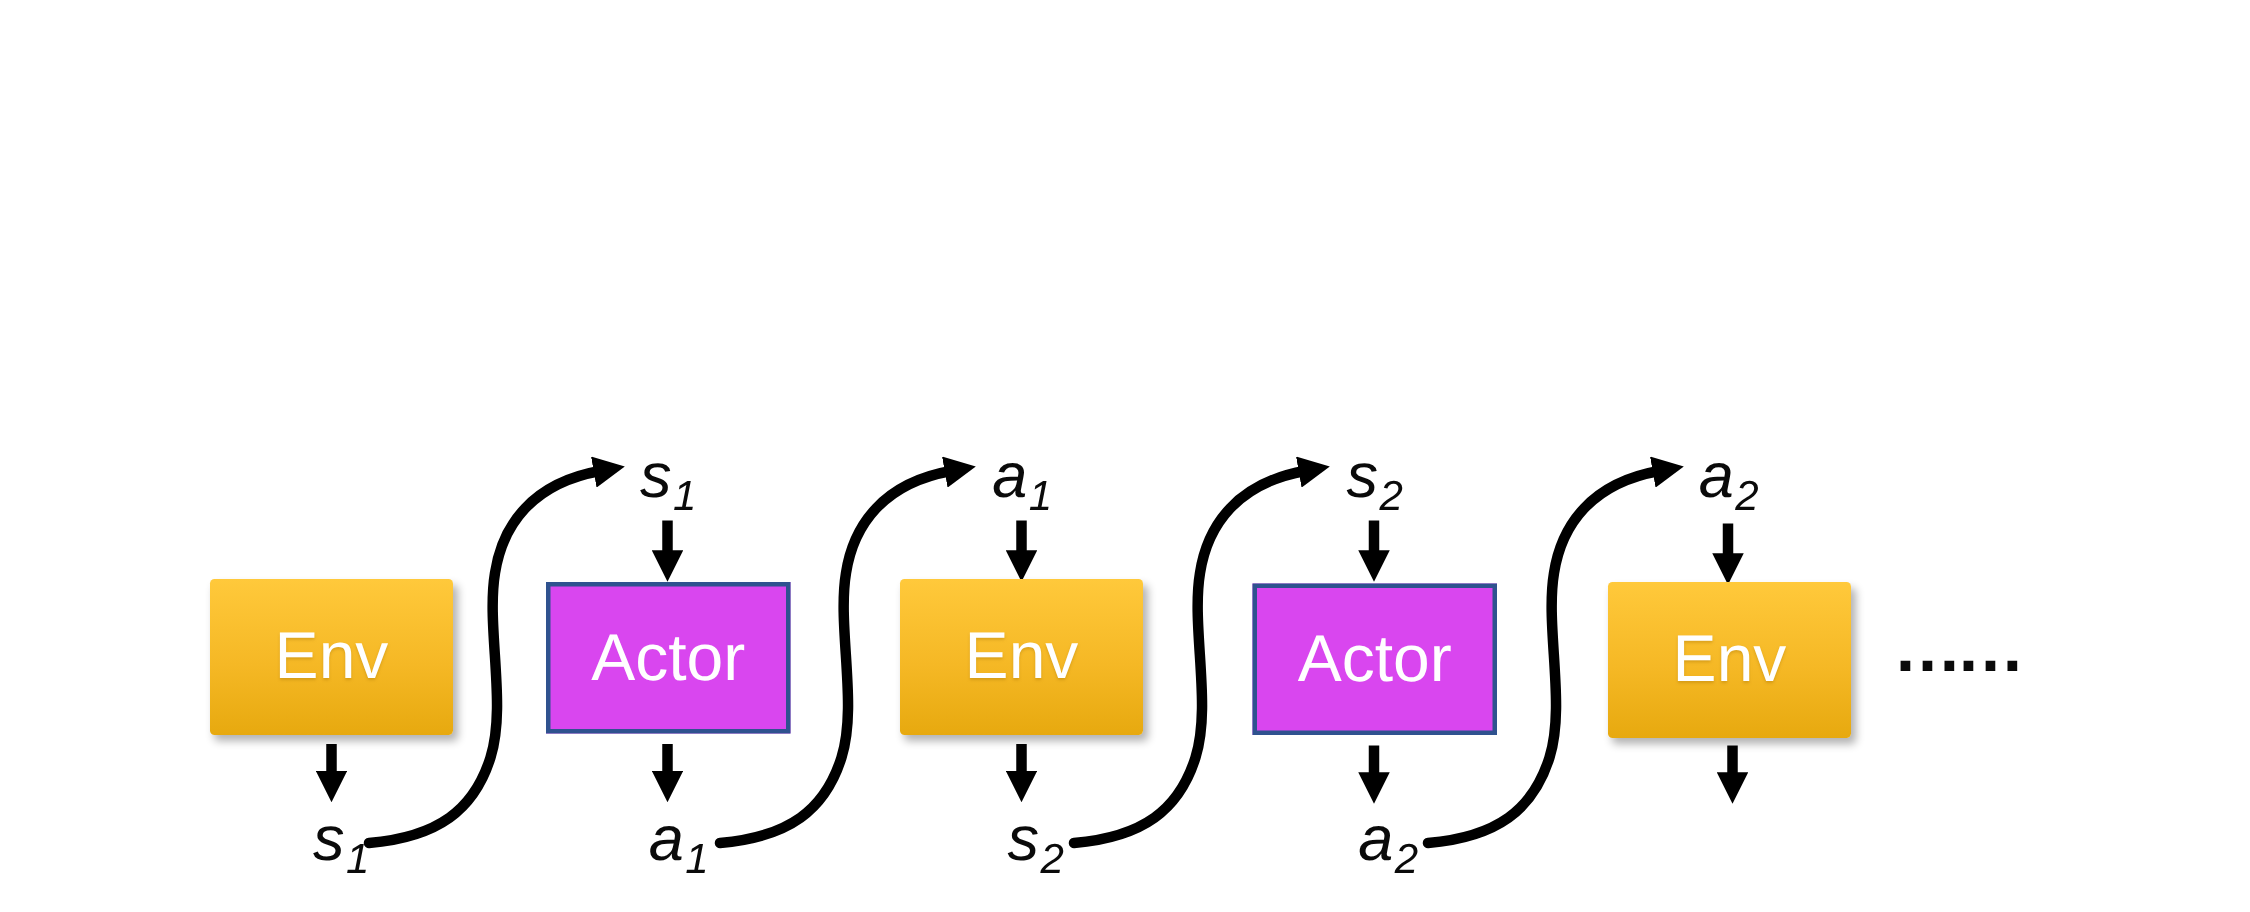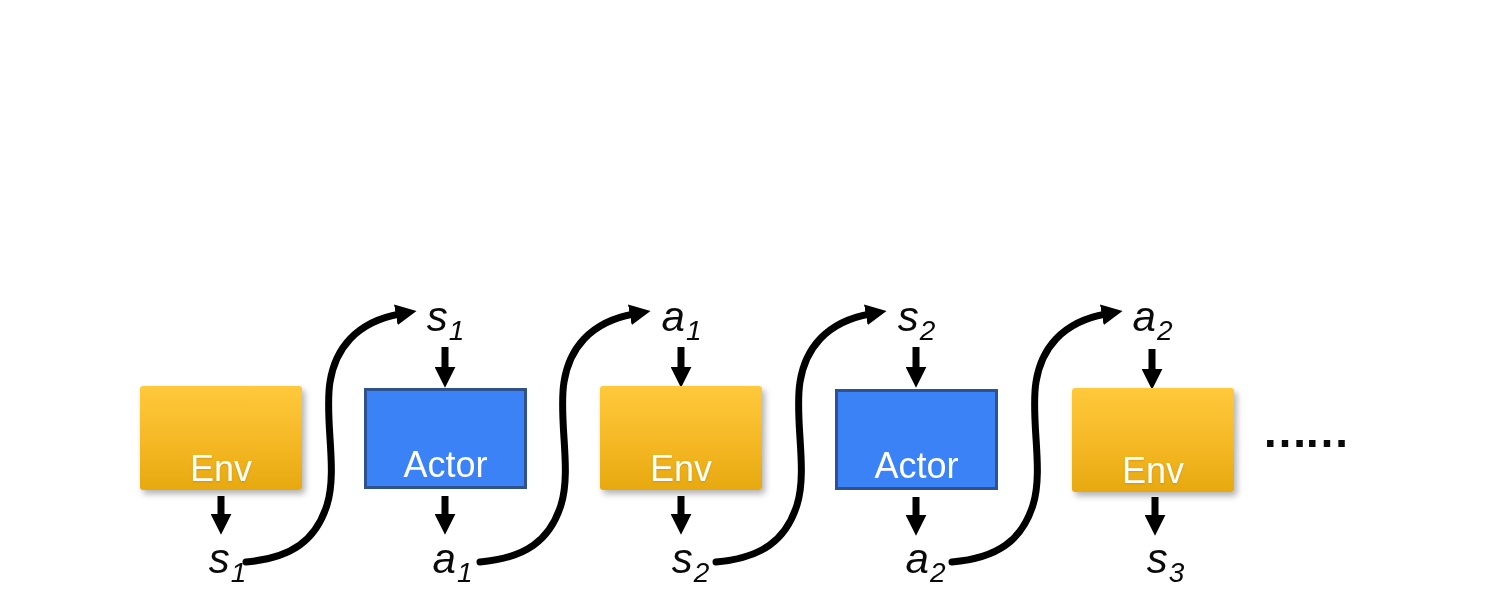--- a/index.html
+++ b/index.html
@@ -7,31 +7,31 @@
     position:relative;width:1500px;height:608px;background:#ffffff;
     font-family:"Liberation Sans",sans-serif;overflow:hidden;
   }
   .title{
     position:absolute;left:120px;top:120px;width:1200px;height:80px;
     font-size:78px;line-height:78px;font-weight:300;letter-spacing:-2px;
     color:#141414;white-space:nowrap;
   }
   .box{
     position:absolute;width:162px;height:104px;box-sizing:border-box;
-    display:flex;align-items:flex-end;justify-content:center;
-    font-size:36px;color:#ffffff;
+    display:flex;align-items:center;justify-content:center;
+    font-size:44px;color:#ffffff;
   }
   .box.env{
     background:linear-gradient(180deg,#FFC93B 0%,#F5B825 55%,#E7A90F 100%);
     border-radius:3px;
     box-shadow:3px 4px 6px rgba(0,0,0,0.30);
     text-shadow:0 1px 2px rgba(160,110,0,0.35);
   }
   .box.actor{
-    background:#3b82f6;
+    background:#d946ef;
     border:3px solid #2F528F;
     height:101px;width:163px;
   }
   .env1{left:140px;top:386px;}
   .actor1{left:364px;top:388px;}
   .env2{left:600px;top:386px;}
   .actor2{left:835px;top:389px;}
   .env3{left:1072px;top:388px;}
   .mlabel{
     position:absolute;width:100px;height:54px;text-align:center;
@@ -106,17 +106,16 @@
 
   <div class="mlabel tl1"><span>s</span><span class="msub">1</span></div>
   <div class="mlabel tl2"><span>a</span><span class="msub">1</span></div>
   <div class="mlabel tl3"><span>s</span><span class="msub">2</span></div>
   <div class="mlabel tl4"><span>a</span><span class="msub">2</span></div>
 
   <div class="mlabel bl1"><span>s</span><span class="msub">1</span></div>
   <div class="mlabel bl2"><span>a</span><span class="msub">1</span></div>
   <div class="mlabel bl3"><span>s</span><span class="msub">2</span></div>
   <div class="mlabel bl4"><span>a</span><span class="msub">2</span></div>
-  <div class="mlabel bl5"><span>s</span><span class="msub">3</span></div>
 
   <div class="dots">……</div>
 
 </div>
 
 </body></html>

